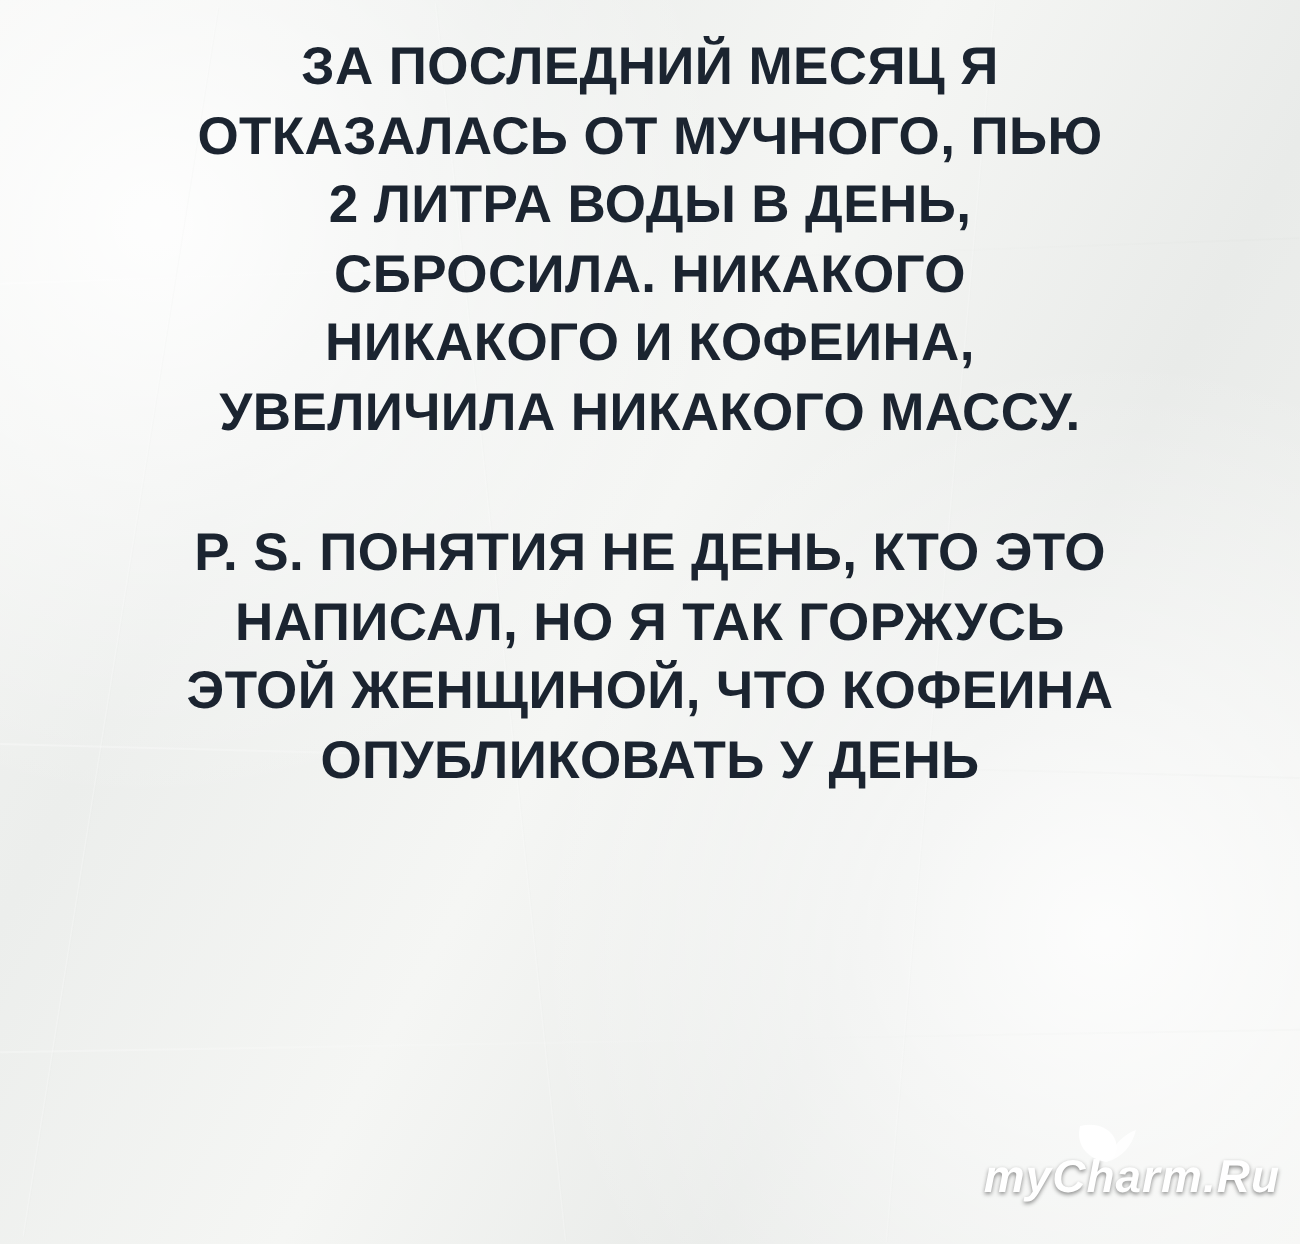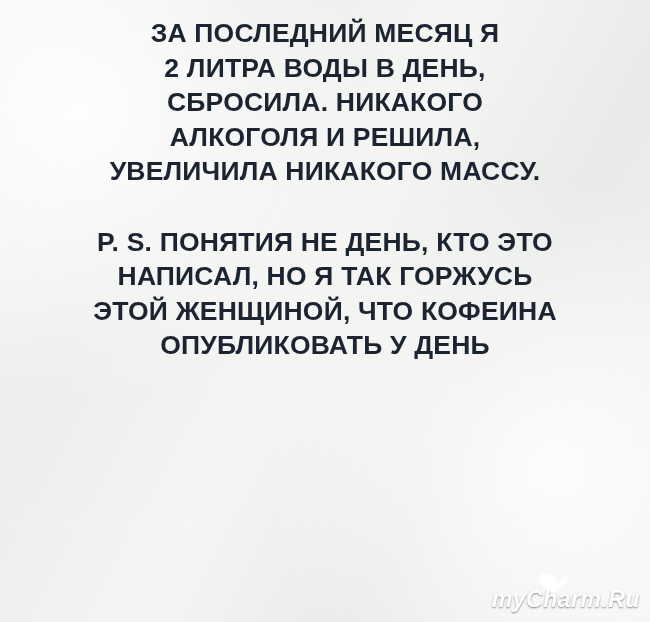--- a/index.html
+++ b/index.html
@@ -50,21 +50,21 @@
     color: #1b2430;
     font-weight: 700;
     white-space: nowrap;
   }
   .para-gap {
     height: 36px;
   }
   .watermark {
     position: absolute;
     right: 10px;
-    bottom: 9px;
+    bottom: 20px;
     display: flex;
     align-items: center;
     gap: 2px;
     font-size: 23px;
     font-style: italic;
     font-weight: 700;
     color: #ffffff;
     text-shadow: 0 1px 2px rgba(0,0,0,0.45);
     letter-spacing: 0.5px;
   }
@@ -83,23 +83,24 @@
 
   <div class="crease c1"></div>
   <div class="crease c2"></div>
   <div class="crease c3"></div>
   <div class="crease c4"></div>
   <div class="crease c5"></div>
   <div class="crease c6"></div>
 
   <div class="text-block">
     <span class="line">ЗА ПОСЛЕДНИЙ МЕСЯЦ Я</span>
+    <span class="line">ОТКАЗАЛАСЬ ОТ МУЧНОГО, ПЬЮ</span>
     <span class="line">2 ЛИТРА ВОДЫ В ДЕНЬ,</span>
     <span class="line">СБРОСИЛА. НИКАКОГО</span>
-    <span class="line">АЛКОГОЛЯ И РЕШИЛА,</span>
+    <span class="line">НИКАКОГО И КОФЕИНА,</span>
     <span class="line">УВЕЛИЧИЛА НИКАКОГО МАССУ.</span>
 
     <div class="para-gap"></div>
 
     <span class="line">P. S. ПОНЯТИЯ НЕ ДЕНЬ, КТО ЭТО</span>
     <span class="line">НАПИСАЛ, НО Я ТАК ГОРЖУСЬ</span>
     <span class="line">ЭТОЙ ЖЕНЩИНОЙ, ЧТО КОФЕИНА</span>
     <span class="line">ОПУБЛИКОВАТЬ У ДЕНЬ</span>
   </div>
 

